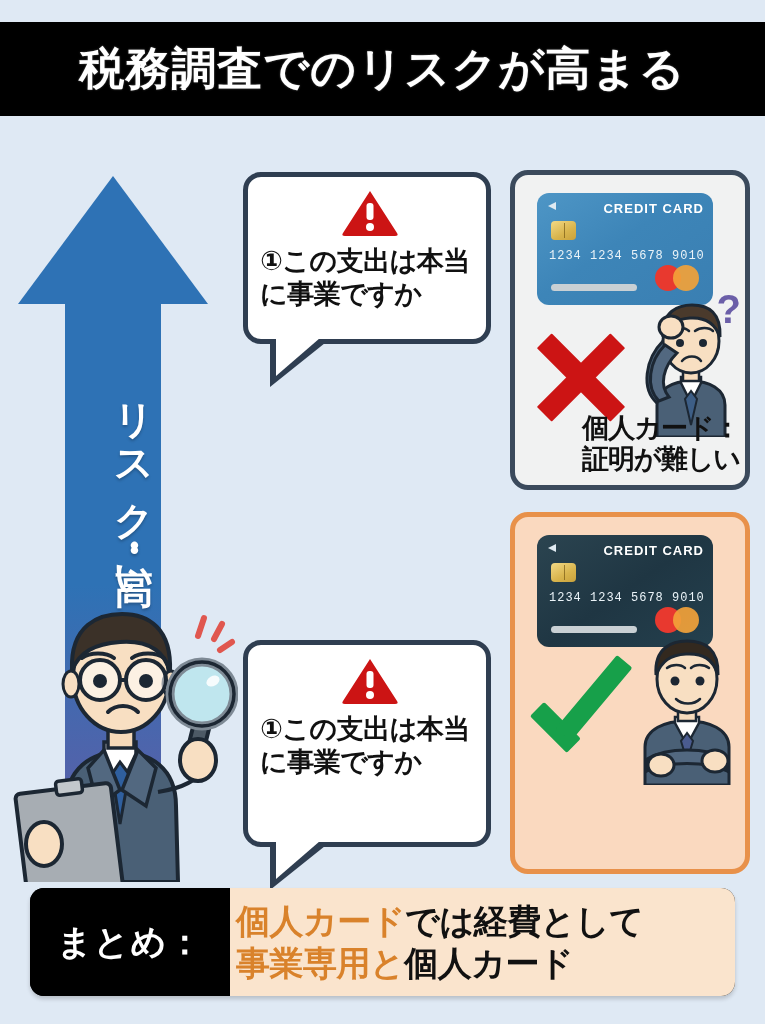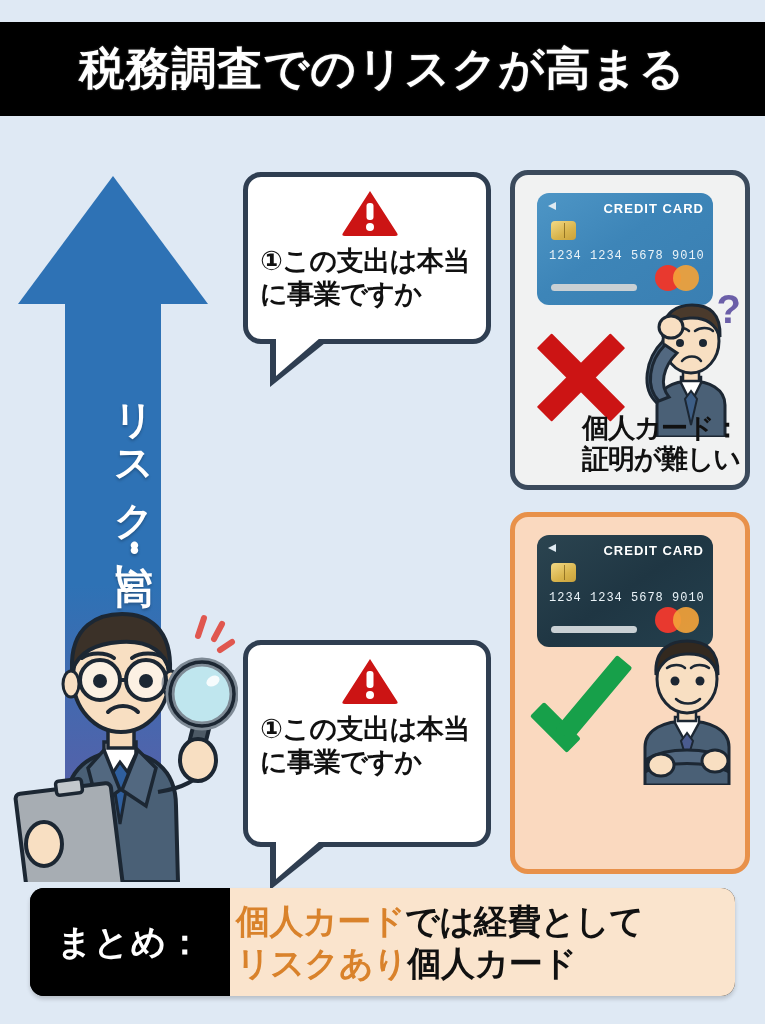--- a/index.html
+++ b/index.html
@@ -339,18 +339,18 @@
 
   </div>
 
   <div class="summary">
     <div class="sum-left">まとめ：</div>
     <div class="sum-right">
       <div class="sum-line">
         <span class="hl">個人カード</span><span class="bk">では経費として</span>
       </div>
       <div class="sum-line">
-        <span class="hl">リスクあり</span><span class="bk">個人カード</span>
+        <span class="hl">事業専用と</span><span class="bk">個人カード</span>
       </div>
     </div>
   </div>
 
 </div>
 
 </body></html>

